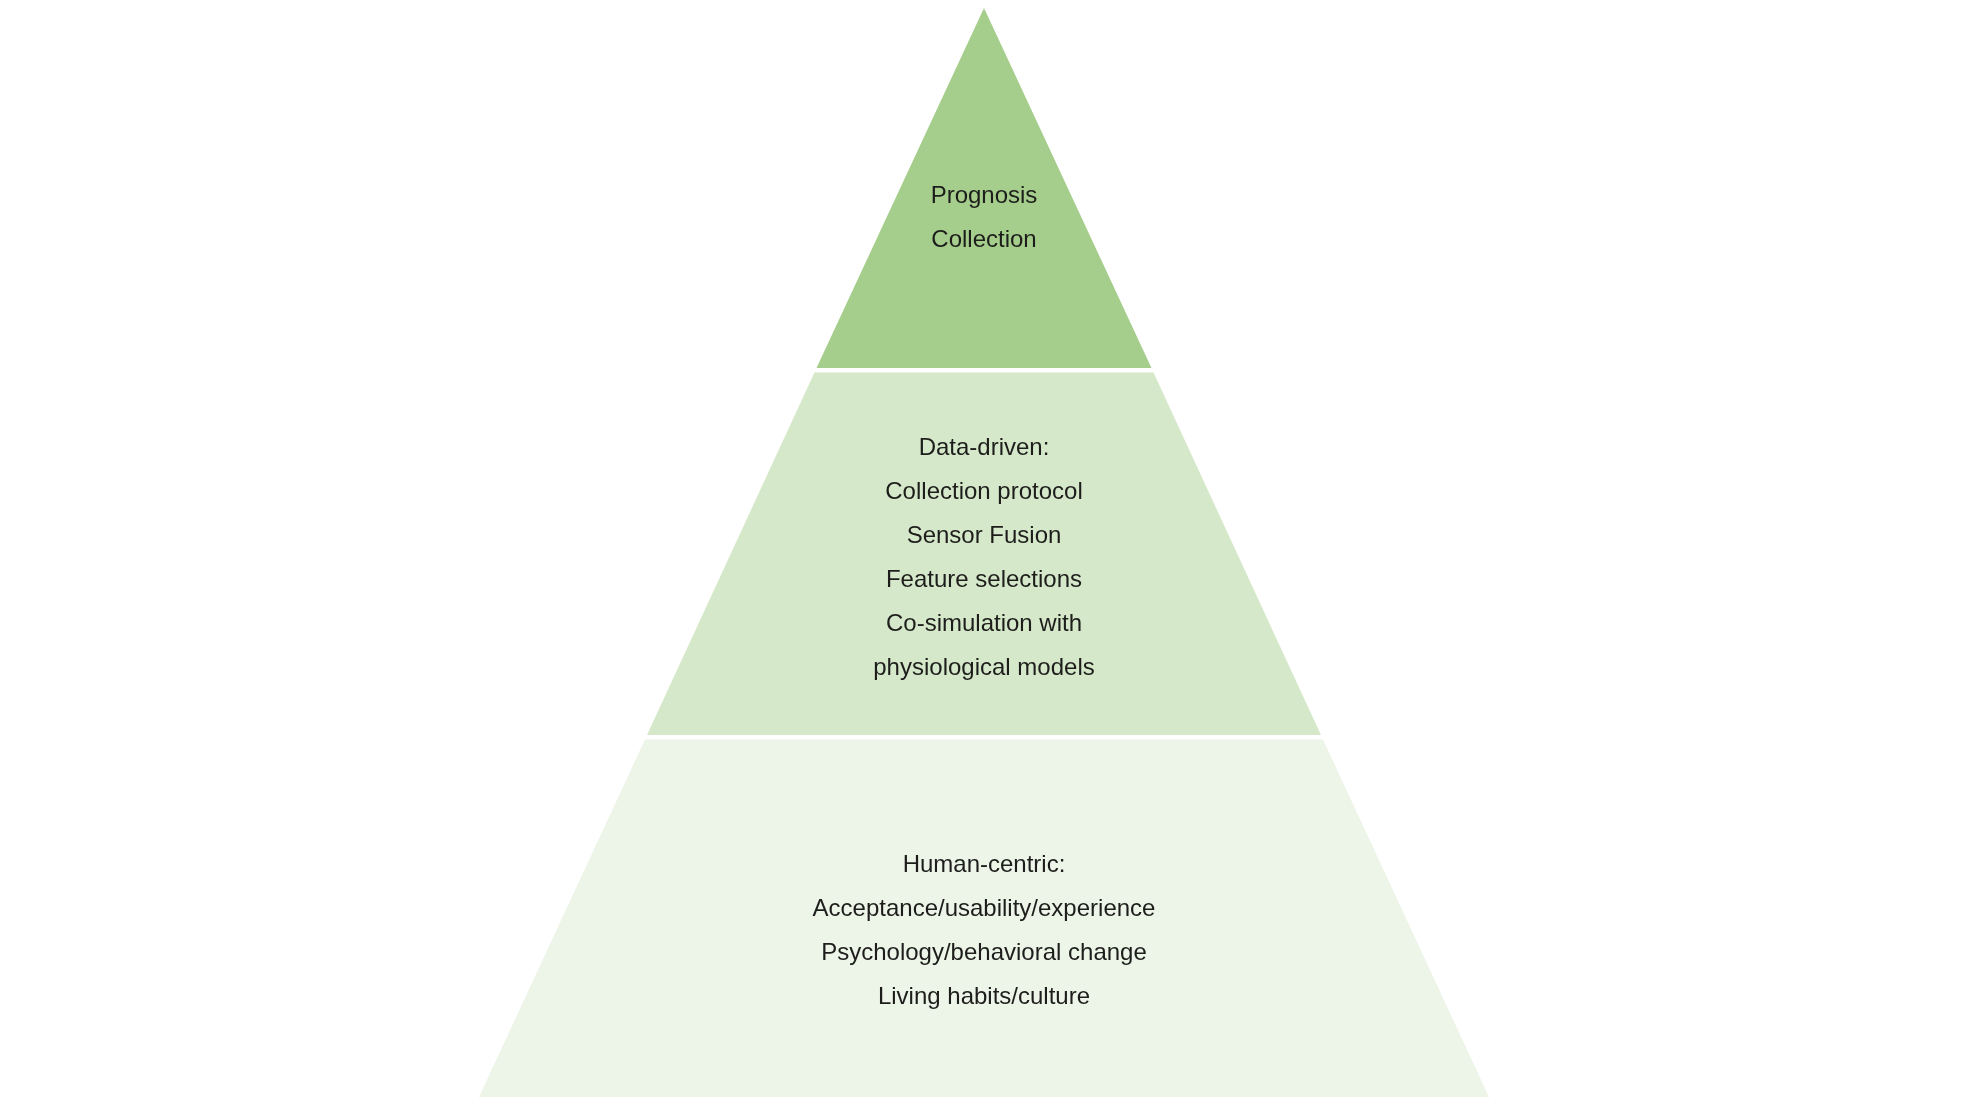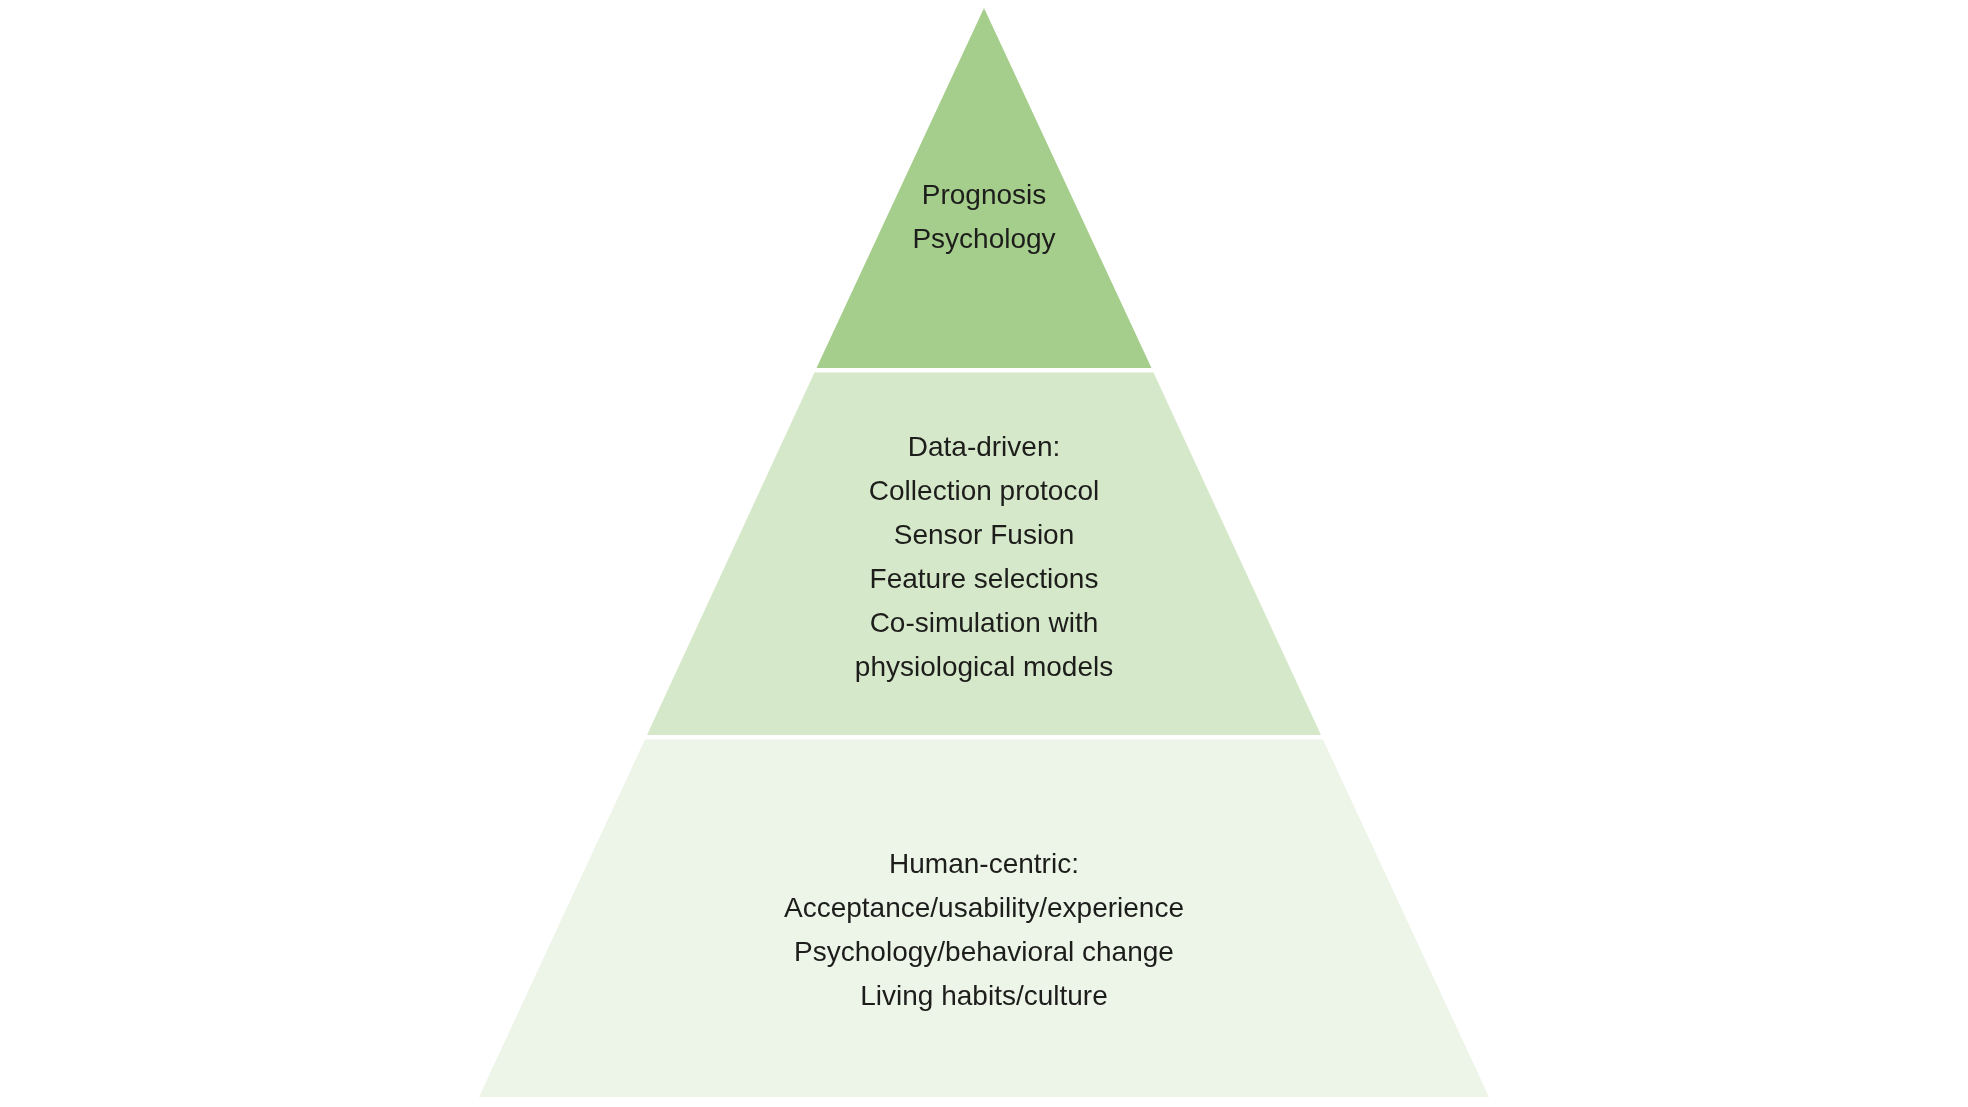--- a/index.html
+++ b/index.html
@@ -18,21 +18,21 @@
   .shapes {
     position: absolute;
     top: 0;
     left: 0;
   }
   .tier-label {
     position: absolute;
     left: 0;
     width: 1968px;
     text-align: center;
-    font-size: 28px;
+    font-size: 24px;
     line-height: 44px;
     color: #1d1d1b;
     white-space: nowrap;
     pointer-events: none;
   }
   .tier-top    { top: 173px; }
   .tier-middle { top: 425px; }
   .tier-bottom { top: 842px; }
 </style>
 </head>
@@ -41,21 +41,21 @@
 <div class="canvas">
 
   <svg class="shapes" width="1968" height="1107" viewBox="0 0 1968 1107" aria-hidden="true">
     <polygon points="984,8 1151.5,368 816.5,368" fill="#a5ce8c"></polygon>
     <polygon points="814.5,372.5 1153.5,372.5 1321,735 647,735" fill="#d6e8ca"></polygon>
     <polygon points="645,739.5 1323,739.5 1489,1097 479,1097" fill="#edf4e8"></polygon>
   </svg>
 
   <div class="tier-label tier-top">
     <div class="line">Prognosis</div>
-    <div class="line">Psychology</div>
+    <div class="line">Collection</div>
   </div>
 
   <div class="tier-label tier-bottom">
     <div class="line">Human-centric:</div>
     <div class="line">Acceptance/usability/experience</div>
     <div class="line">Psychology/behavioral change</div>
     <div class="line">Living habits/culture</div>
   </div>
 
   <div class="tier-label tier-middle">

